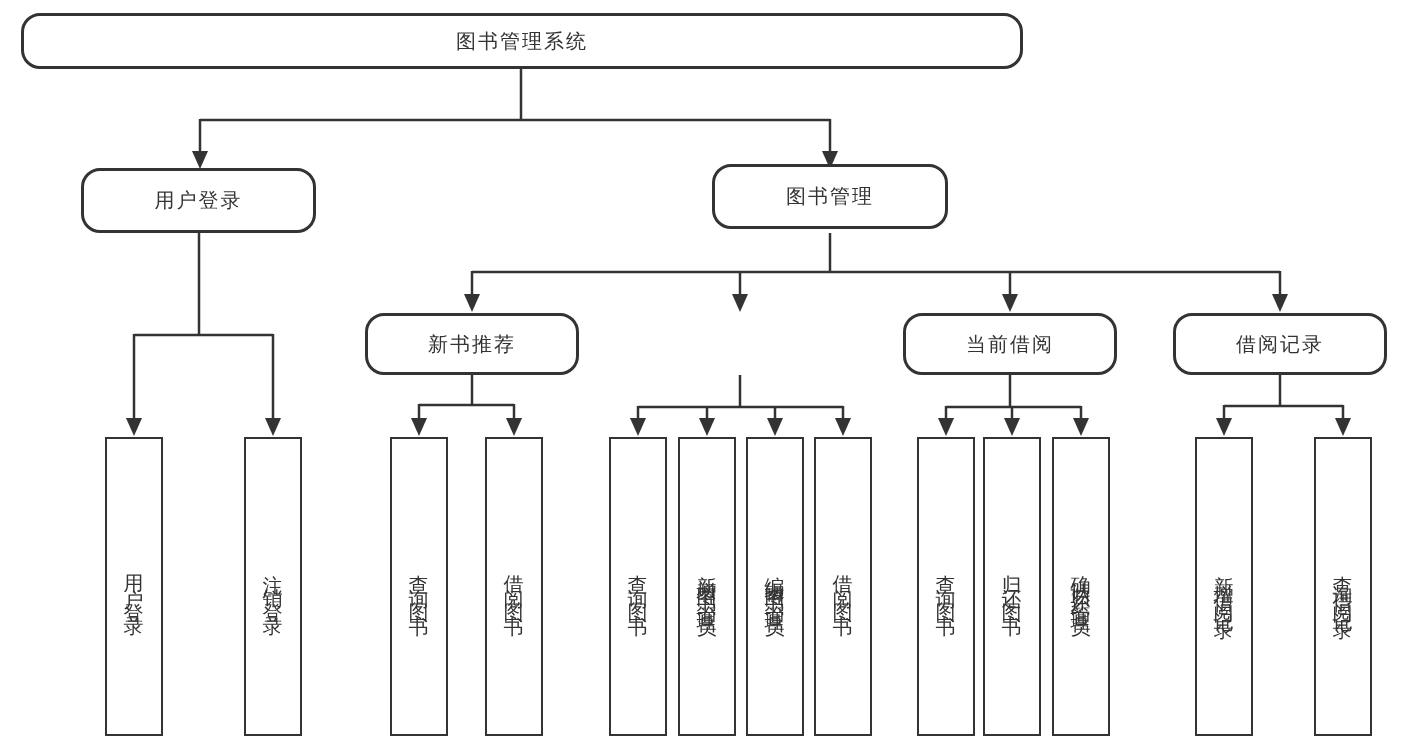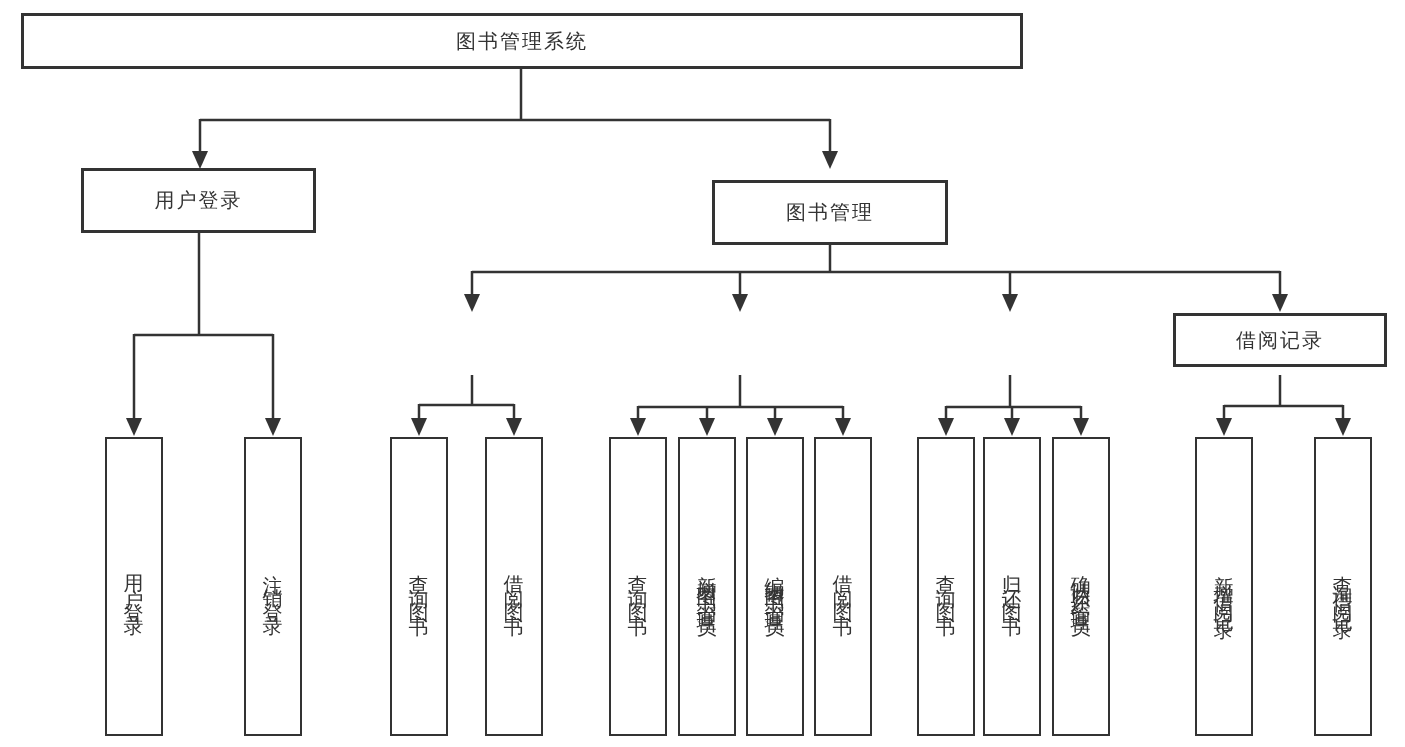--- a/index.html
+++ b/index.html
@@ -6,21 +6,21 @@
   .canvas{
     position:relative;width:1405px;height:747px;background:#ffffff;
     font-family:"Liberation Sans","DejaVu Sans",sans-serif;overflow:hidden;
   }
   svg.connectors{position:absolute;left:0;top:0;width:1405px;height:747px;}
   .box{
     position:absolute;box-sizing:border-box;background:#ffffff;
     border:3px solid #333333;color:#333333;
     display:flex;align-items:center;justify-content:center;text-align:center;
   }
-  .lvl{font-size:20px;letter-spacing:2px;}
+  .lvl{font-size:20px;letter-spacing:2px;border-radius:19px;}
   .leaf{border-width:2px;font-size:20px;}
   .vtext{
     writing-mode:vertical-lr;text-orientation:mixed;
     line-height:1.0;white-space:nowrap;
   }
   .watermark{
     position:absolute;left:1184px;top:717px;z-index:5;
     color:#b5b5b5;font-size:18px;letter-spacing:1px;white-space:nowrap;
     text-shadow:0 0 2px #ffffff;
   }
@@ -101,25 +101,31 @@
     </g>
   </svg>
 
   <div class="box lvl" style="left:21px;top:13px;width:1002px;height:56px">
     <span>图书管理系统</span>
   </div>
 
   <div class="box lvl" style="left:81px;top:168px;width:235px;height:65px">
     <span>用户登录</span>
   </div>
-  <div class="box lvl" style="left:712px;top:180px;width:236px;height:65px">
+  <div class="box lvl" style="left:712px;top:164px;width:236px;height:65px">
     <span>图书管理</span>
   </div>
 
-  <div class="box lvl" style="left:1173px;top:313px;width:214px;height:54px">
+  <div class="box lvl" style="left:365px;top:313px;width:214px;height:62px">
+    <span>新书推荐</span>
+  </div>
+  <div class="box lvl" style="left:903px;top:313px;width:214px;height:62px">
+    <span>当前借阅</span>
+  </div>
+  <div class="box lvl" style="left:1173px;top:313px;width:214px;height:62px">
     <span>借阅记录</span>
   </div>
 
   <div class="box leaf" style="left:105px;top:437px;width:58px;height:299px">
     <span class="vtext" style="letter-spacing: 14px;">用户登录</span>
   </div>
   <div class="box leaf" style="left:244px;top:437px;width:58px;height:299px">
     <span class="vtext" style="letter-spacing: 14px;">注销登录</span>
   </div>
 

